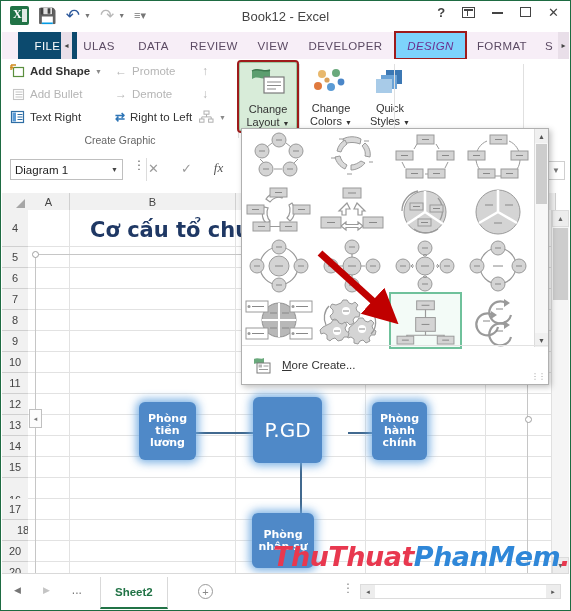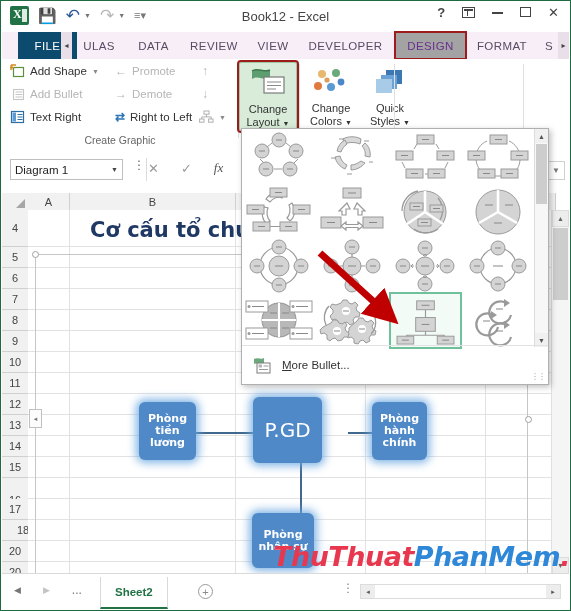--- a/index.html
+++ b/index.html
@@ -38,21 +38,21 @@
   
   .tabstrip{position:absolute;left:1px;right:1px;top:31px;height:27px;background:#f7eef7;}
   .tab-file{position:absolute;left:16px;top:0;width:59px;height:27px;background:#0c4a6e;color:#fff;
     font-size:11.5px;letter-spacing:.4px;display:flex;align-items:center;justify-content:center;}
   .tab-scroll{position:absolute;width:11px;height:27px;display:flex;align-items:center;justify-content:center;
      font-size:8px;color:#444;background:#e9dfe9;}
   .tab-scroll.l{left:59px;}
   .tab-scroll.r{right:0;}
   .tab{position:absolute;top:0;height:27px;display:flex;align-items:center;justify-content:center;
      font-size:11.5px;color:#5b4a63;letter-spacing:.4px;white-space:nowrap;}
-  .tab.active{color:#6b2f8f;background:#a3a3a3;}
+  .tab.active{color:#6b2f8f;background:#7dd3fc;font-style:italic;}
   .tab.hl{outline:2px solid #9e1b1b;outline-offset:-1px;}
 
   
   .ribbon{position:absolute;left:1px;right:1px;top:58px;height:90px;background:#fff;border-bottom:1px solid #d4d4d4;}
   .grp{position:absolute;top:0;height:89px;}
   .grp-lbl{position:absolute;bottom:2px;width:100%;text-align:center;font-size:10.5px;color:#666;}
   .grp-sep{position:absolute;top:5px;width:1px;height:74px;background:#e0e0e0;}
 
   .cg-row{position:absolute;display:flex;align-items:center;font-size:11.5px;color:#333;gap:5px;}
   .cg-row.dim{color:#b5b5b5;}
@@ -177,21 +177,21 @@
     <div class="tab" style="left:297px;width:93px;">DEVELOPER</div>
     <div class="tab active hl" style="left:393px;width:71px;">DESIGN</div>
     <div class="tab" style="left:464px;width:72px;">FORMAT</div>
     <div class="tab" style="left:540px;width:14px;">S</div>
     <div class="tab-scroll r">▸</div>
   </div>
 
   <div class="ribbon">
 
     <div class="grp" style="left:0;width:236px;">
-      <div class="cg-row" style="left:8px;top:5px;">
+      <div class="cg-row" style="left:8px;top:5px;font-weight:bold;">
         <span class="mini-ico">
           <svg width="15" height="14" viewBox="0 0 15 14">
               <rect x="3.5" y="3.5" width="10" height="9" fill="#fff" stroke="#5b8f3e" stroke-width="1.2"></rect>
               <path d="M1 1v5M1 1h5" stroke="#d08b1e" stroke-width="1.3" fill="none"></path>
               <path d="M0 3.5h4M2 1.5v4" stroke="#d08b1e" stroke-width="1.1"></path>
             </svg>
         </span>
         <span>Add Shape</span>
         <span class="drop">▼</span>
       </div>
@@ -706,21 +706,21 @@
 
     <div class="gal-foot">
       <span class="gal-foot-ico">
         <svg width="20" height="17" viewBox="0 0 20 17">
           <path d="M1 2c4-2 7 1 10-1v5c-3 2-6-1-10 1z" fill="#6aa97c"></path>
           <rect x="4" y="6" width="13" height="10" fill="#fff" stroke="#7a7a7a" stroke-width="1"></rect>
           <rect x="5.5" y="7.5" width="3.5" height="3" fill="#b5b5b5"></rect>
           <path d="M10.5 9h5M6 12.5h9" stroke="#9a9a9a" stroke-width="1"></path>
           </svg>
       </span>
-      <span class="gal-foot-txt"><u>M</u><span id="ml-rest">ore Bullet...</span></span>
+      <span class="gal-foot-txt"><u>M</u><span id="ml-rest">ore Create...</span></span>
       <span class="gal-grip">⋮⋮</span>
     </div>
   </div>
 
   <svg class="redarrow" viewBox="0 0 90 80">
     <defs>
         <marker id="ah" markerWidth="5" markerHeight="5" refX="2.2" refY="2.5" orient="auto">
       <path d="M0,0 L5,2.5 L0,5 z" fill="#c00000"></path>
         </marker>
       </defs>

